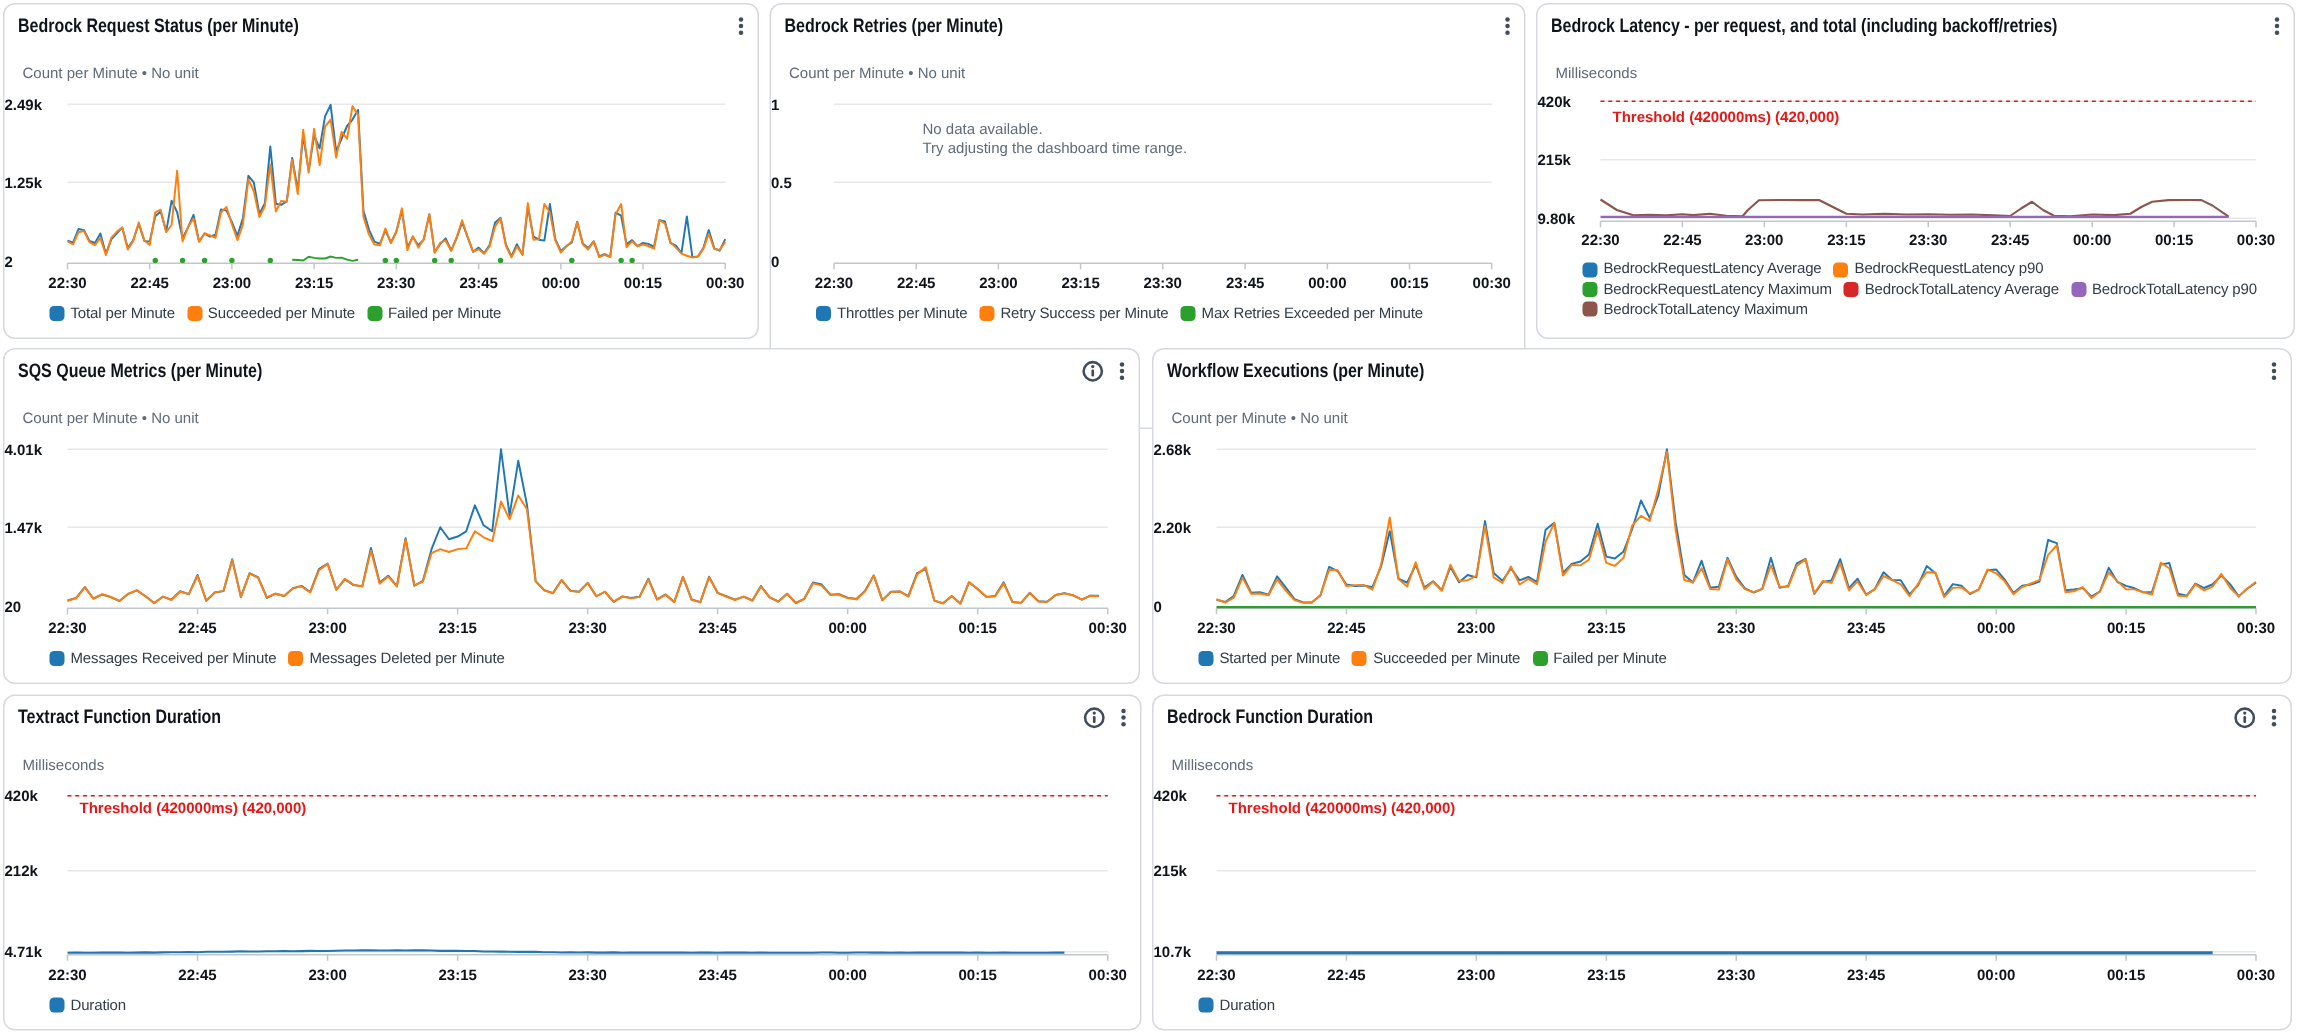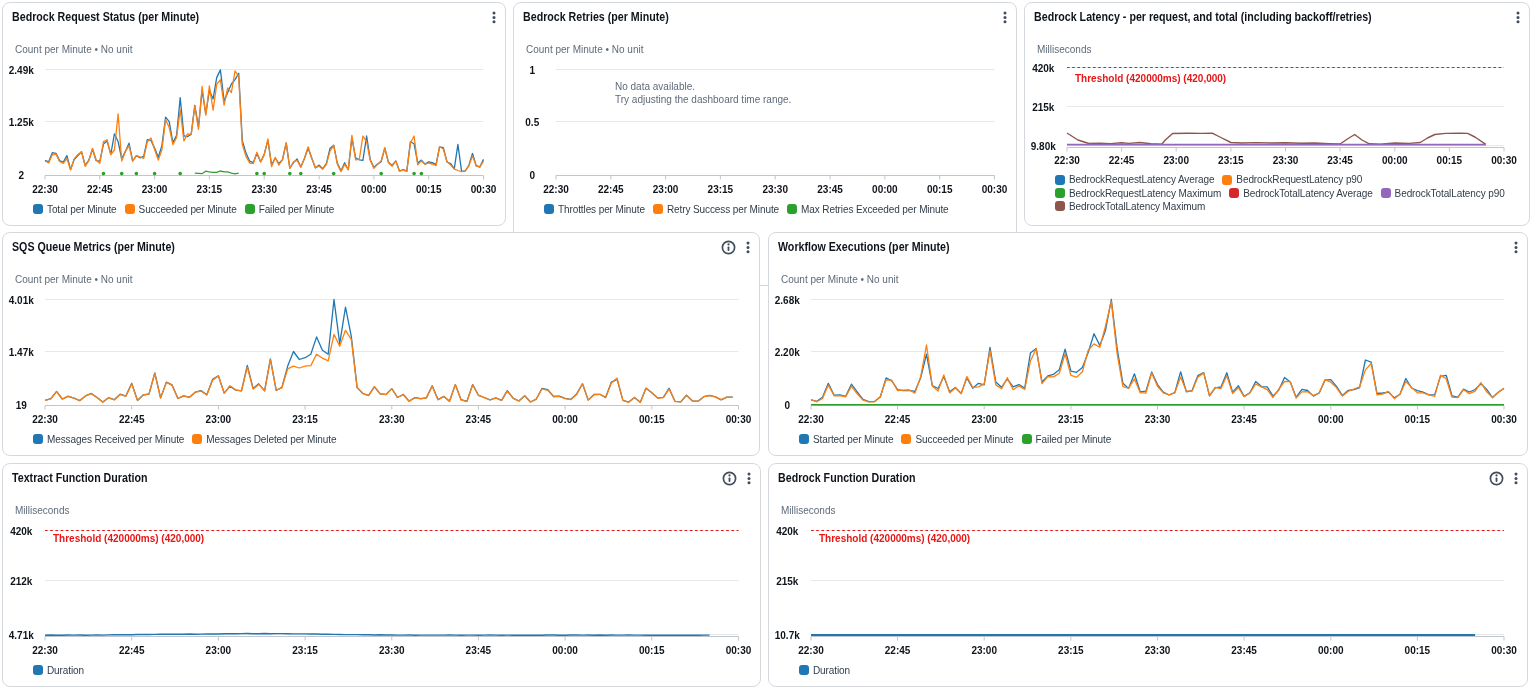--- a/index.html
+++ b/index.html
@@ -1,20 +1,20 @@
 <!DOCTYPE html>
 <html><head><meta charset="utf-8"><title>Dashboard</title><style>
 *{margin:0;padding:0;box-sizing:border-box}
 html,body{width:1531px;height:689px;background:#fff;font-family:"Liberation Sans",sans-serif;overflow:hidden}
 .panel{position:absolute;background:#fff;border:1px solid #d5d9de;border-radius:8px}
 .ptitle{position:absolute;left:9px;top:6px;font-size:13px;font-weight:700;color:#0f141a;transform:scaleX(0.82);transform-origin:0 50%;white-space:nowrap}
 .picons{position:absolute;right:7px;top:7px;display:flex;align-items:center}
 .punit{position:absolute;left:12px;top:41px;font-size:10px;color:#5f6b7a}
 .chart{position:absolute;left:0;top:0}
-.ylab{position:absolute;left:0;width:36.5px;text-align:center;font-size:10px;font-weight:700;color:#0f141a}
+.ylab{position:absolute;left:0;width:36.5px;text-align:left;font-size:10px;font-weight:700;color:#0f141a}
 .xlab{position:absolute;width:50px;text-align:center;font-size:10px;font-weight:700;color:#0f141a}
 .nodata{position:absolute;width:300px;text-align:left;font-size:10px;color:#5f6b7a;line-height:12.5px}
 .legend{position:absolute;left:30px;display:flex;align-items:center;font-size:10px;color:#313d49;white-space:nowrap;letter-spacing:-0.1px}
 .li{display:flex;align-items:center;margin-right:8px}
 .sq{display:inline-block;width:10px;height:10px;border-radius:3px;margin-right:4px;flex:0 0 10px}
 .thr{font-size:10px;font-weight:700;fill:#e81616;font-family:"Liberation Sans",sans-serif}
 </style></head><body>
 <div class="panel" style="left:2px;top:2px;width:504px;height:224px">
 <div class="ptitle">Bedrock Request Status (per Minute)</div>
 <div class="picons">
@@ -204,21 +204,21 @@
         <line x1="475.4" y1="174.5" x2="475.4" y2="178.5" stroke="#c1c6cc" stroke-width="1"></line>
         <line x1="562.1" y1="174.5" x2="562.1" y2="178.5" stroke="#c1c6cc" stroke-width="1"></line>
         <line x1="648.8" y1="174.5" x2="648.8" y2="178.5" stroke="#c1c6cc" stroke-width="1"></line>
         <line x1="735.5" y1="174.5" x2="735.5" y2="178.5" stroke="#c1c6cc" stroke-width="1"></line>
         <path d="M42.0 169.3 L47.8 167.6 L53.6 160.4 L59.3 168.0 L65.1 165.3 L70.9 167.1 L76.7 169.7 L82.5 164.9 L88.2 162.6 L94.0 166.5 L99.8 171.0 L105.6 166.8 L111.3 168.7 L117.1 163.2 L122.9 165.1 L128.7 152.3 L134.5 169.5 L140.2 164.0 L146.0 163.1 L151.8 141.8 L157.6 166.9 L163.4 151.1 L169.1 153.9 L174.9 167.5 L180.7 164.8 L186.5 166.3 L192.3 161.2 L198.0 159.6 L203.8 163.7 L209.6 148.4 L215.4 144.7 L221.2 162.1 L226.9 155.2 L232.7 159.1 L238.5 159.9 L244.3 134.3 L250.1 157.4 L255.8 152.8 L261.6 159.8 L267.4 127.8 L273.2 159.5 L278.9 156.3 L284.7 135.1 L290.5 120.5 L296.3 128.5 L302.1 126.7 L307.8 123.2 L313.6 105.9 L319.4 119.2 L325.2 123.2 L331.0 68.5 L336.7 112.6 L342.5 76.2 L348.3 105.4 L354.1 156.4 L359.9 162.5 L365.6 164.4 L371.4 155.8 L377.2 162.8 L383.0 163.4 L388.8 157.6 L394.5 166.5 L400.3 163.5 L406.1 170.2 L411.9 166.6 L417.6 167.7 L423.4 166.8 L429.2 154.8 L435.0 168.6 L440.8 165.3 L446.5 170.3 L452.3 153.6 L458.1 168.7 L463.9 170.4 L469.7 153.5 L475.4 164.3 L481.2 166.5 L487.0 168.8 L492.8 166.8 L498.6 169.3 L504.3 159.6 L510.1 167.2 L515.9 170.0 L521.7 164.8 L527.5 171.0 L533.2 168.2 L539.0 157.3 L544.8 158.7 L550.6 165.5 L556.3 165.1 L562.1 167.4 L567.9 168.3 L573.7 162.9 L579.5 152.7 L585.2 169.1 L591.0 163.5 L596.8 163.3 L602.6 166.4 L608.4 151.1 L614.1 148.4 L619.9 169.4 L625.7 171.1 L631.5 166.4 L637.3 171.3 L643.0 157.2 L648.8 161.8 L654.6 166.9 L660.4 166.3 L666.1 157.2 L671.9 170.3 L677.7 170.9 L683.5 164.2 L689.3 169.8 L695.0 170.2 L700.8 165.7 L706.6 164.4 L712.4 165.9 L718.2 168.8 L723.9 166.1 L729.7 166.2" fill="none" stroke="#1f77b4" stroke-width="1.3" stroke-linejoin="round"></path>
         <path d="M42.0 169.5 L47.8 167.8 L53.6 160.6 L59.3 168.2 L65.1 165.2 L70.9 167.0 L76.7 169.6 L82.5 164.9 L88.2 162.4 L94.0 166.5 L99.8 171.2 L105.6 166.7 L111.3 169.0 L117.1 163.5 L122.9 165.1 L128.7 152.9 L134.5 169.5 L140.2 163.9 L146.0 162.9 L151.8 142.3 L157.6 167.1 L163.4 151.3 L169.1 154.3 L174.9 167.3 L180.7 164.8 L186.5 166.3 L192.3 161.1 L198.0 160.0 L203.8 164.0 L209.6 149.2 L215.4 144.9 L221.2 162.2 L226.9 154.9 L232.7 158.8 L238.5 159.8 L244.3 136.1 L250.1 158.2 L255.8 153.4 L261.6 159.9 L267.4 128.7 L273.2 159.2 L278.9 156.8 L284.7 137.8 L290.5 135.1 L296.3 137.0 L302.1 135.1 L307.8 134.6 L313.6 123.2 L319.4 127.2 L325.2 129.8 L331.0 103.3 L336.7 115.2 L342.5 99.3 L348.3 108.5 L354.1 156.6 L359.9 162.6 L365.6 164.6 L371.4 155.5 L377.2 162.9 L383.0 163.7 L388.8 157.6 L394.5 166.5 L400.3 163.5 L406.1 170.1 L411.9 166.7 L417.6 167.9 L423.4 166.9 L429.2 155.3 L435.0 168.8 L440.8 165.6 L446.5 170.5 L452.3 153.5 L458.1 168.9 L463.9 170.6 L469.7 153.8 L475.4 164.2 L481.2 166.7 L487.0 169.0 L492.8 166.8 L498.6 169.5 L504.3 160.0 L510.1 167.3 L515.9 170.1 L521.7 164.8 L527.5 171.0 L533.2 168.2 L539.0 157.8 L544.8 159.4 L550.6 165.5 L556.3 165.5 L562.1 167.7 L567.9 168.6 L573.7 163.4 L579.5 152.6 L585.2 169.1 L591.0 163.7 L596.8 163.3 L602.6 166.7 L608.4 152.0 L614.1 147.1 L619.9 169.4 L625.7 171.3 L631.5 166.5 L637.3 171.5 L643.0 157.1 L648.8 161.5 L654.6 167.0 L660.4 166.6 L666.1 157.9 L671.9 170.3 L677.7 170.9 L683.5 164.3 L689.3 170.0 L695.0 170.4 L700.8 165.7 L706.6 164.6 L712.4 165.8 L718.2 168.7 L723.9 166.2 L729.7 166.4" fill="none" stroke="#ff7f0e" stroke-width="1.3" stroke-linejoin="round"></path>
       </g>
     </svg>
 <div class="ylab" style="top:61.5px">4.01k</div>
 <div class="ylab" style="top:113.5px">1.47k</div>
-<div class="ylab" style="top:167.2px">19</div>
+<div class="ylab" style="top:167.2px">20</div>
 <div class="xlab" style="left:17.0px;top:180.5px">22:30</div>
 <div class="xlab" style="left:103.7px;top:180.5px">22:45</div>
 <div class="xlab" style="left:190.4px;top:180.5px">23:00</div>
 <div class="xlab" style="left:277.1px;top:180.5px">23:15</div>
 <div class="xlab" style="left:363.8px;top:180.5px">23:30</div>
 <div class="xlab" style="left:450.4px;top:180.5px">23:45</div>
 <div class="xlab" style="left:537.1px;top:180.5px">00:00</div>
 <div class="xlab" style="left:623.8px;top:180.5px">00:15</div>
 <div class="xlab" style="left:710.5px;top:180.5px">00:30</div>
 <div class="legend" style="top:200.8px">

